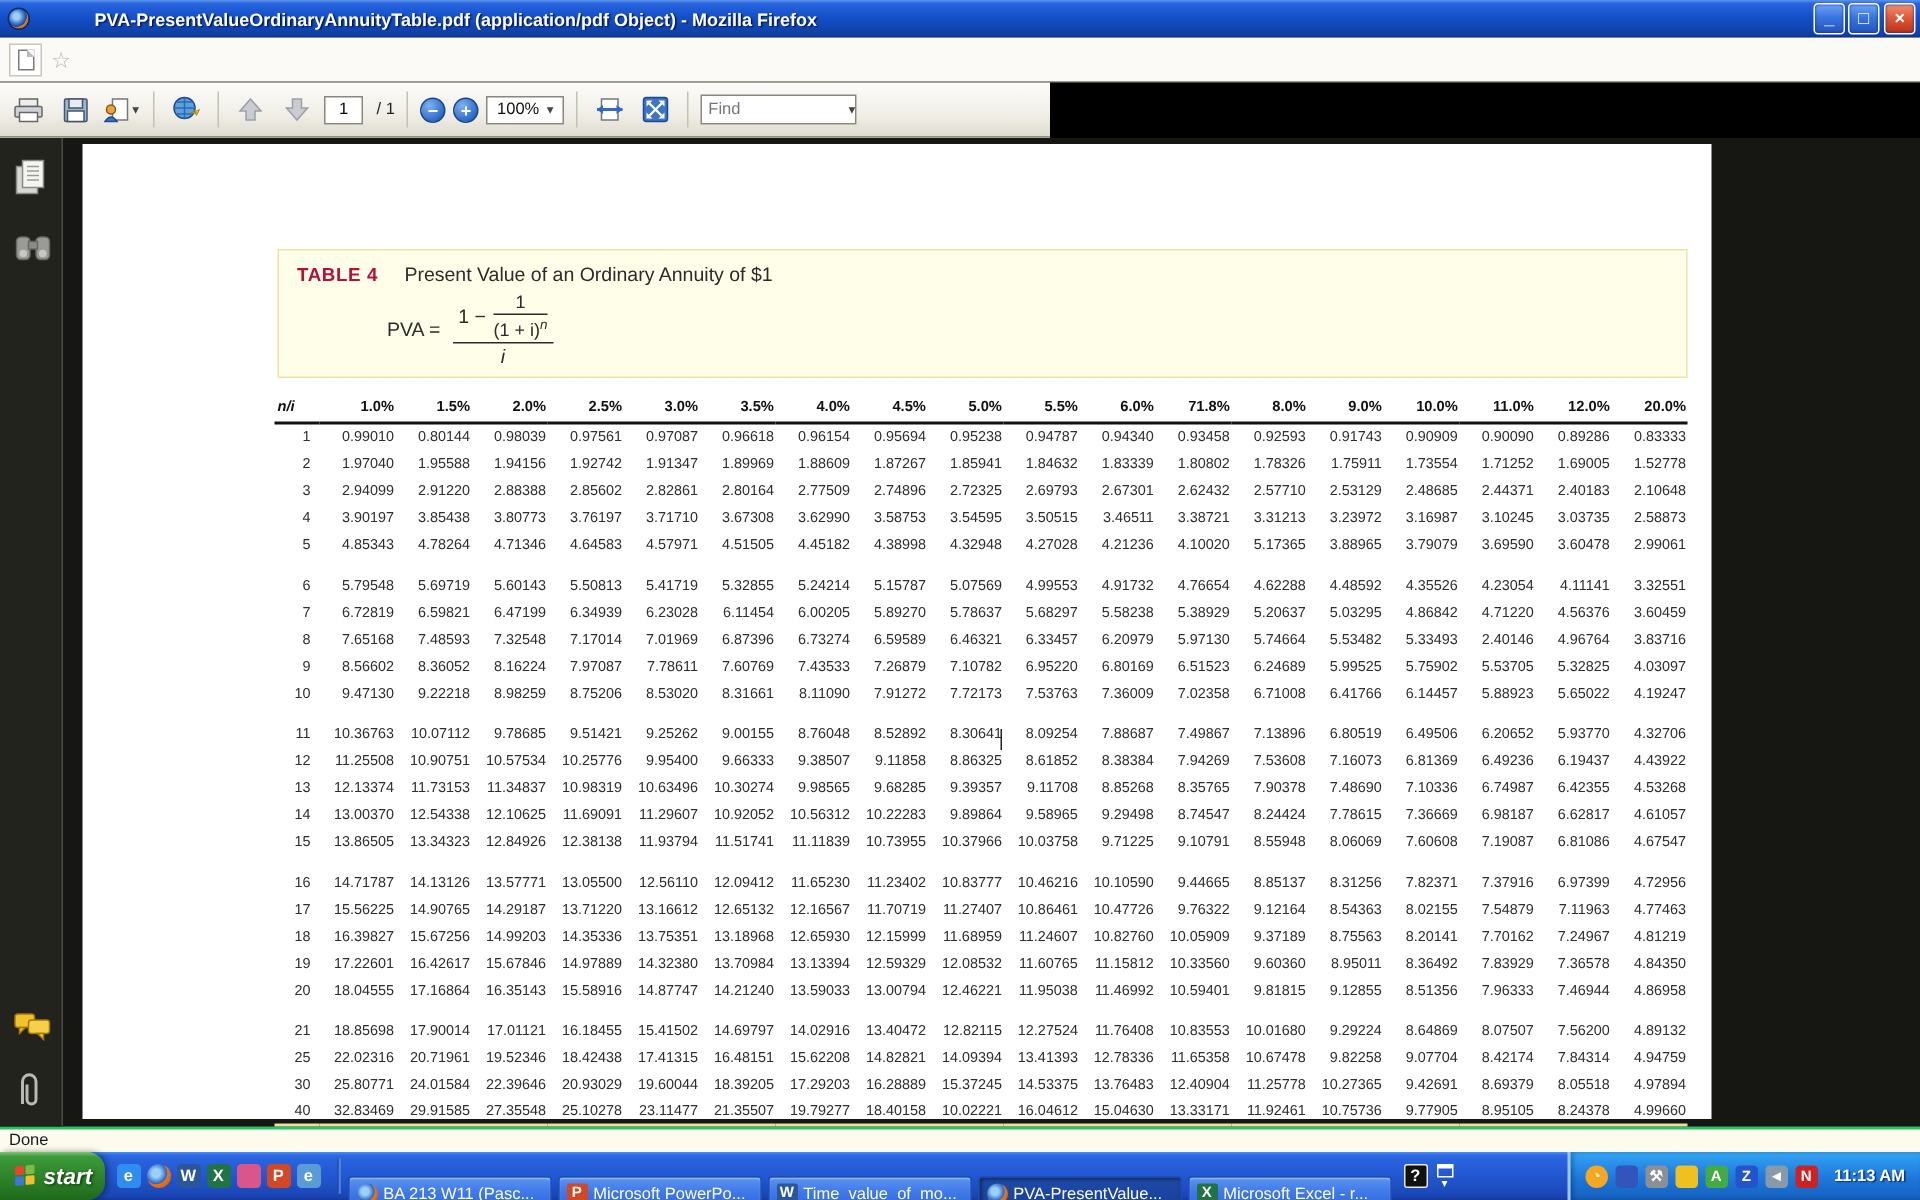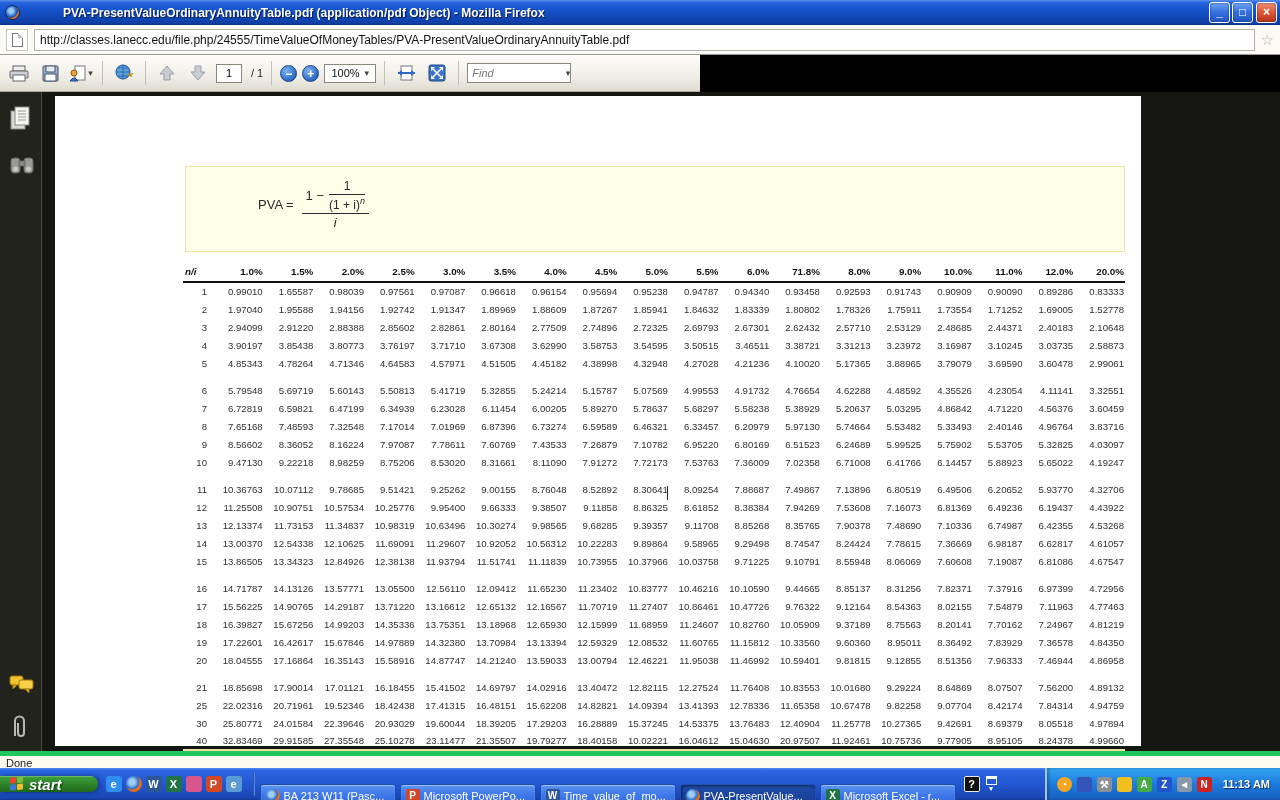--- a/index.html
+++ b/index.html
@@ -28,21 +28,21 @@
   #toolbar { height:37px; background:#000; position:relative; }
   #tbLeft { position:absolute; left:0; top:0; height:37px; width:700px; padding:0 6px; display:flex; align-items:center; gap:5px;
     background:linear-gradient(180deg,#FDFCFA 0%,#F0EEE6 60%,#DEDBCF 100%); border-bottom:1px solid #ABA89A; }
   .tbtn { height:26px; min-width:26px; display:flex; align-items:center; justify-content:center; border:1px solid transparent; border-radius:2px; }
   .tsep { width:1px; height:24px; background:#C4C1B2; margin:0 3px; }
   .caret { font-size:9px; color:#444; margin-left:1px; }
   .pgbox { width:26px; height:19px; border:1px solid #8a877c; background:#fff; font-size:11px; text-align:center; font-family:"Liberation Sans",sans-serif; }
   .pgtotal { font-size:11px; color:#222; margin-left:4px; }
   .zoombox { width:52px; height:19px; border:1px solid #8a877c; background:#fff; font-size:11px; color:#111; display:flex; align-items:center; justify-content:center; gap:4px; }
   .findbox { width:104px; height:20px; border:1px solid #8a877c; background:#fff; display:flex; align-items:center; }
-  .findbox input { flex:1; border:none; outline:none; font-size:11px; color:#999; padding:0 4px; width:80px; font-family:"Liberation Sans",sans-serif;font-style:italic; }
+  .findbox input { flex:1; border:none; outline:none; font-size:11px; color:#999; padding:0 4px; width:80px; font-family:"Liberation Sans",sans-serif; }
   .zbtn { width:17px; height:17px; border-radius:50%; background:radial-gradient(circle at 35% 30%,#7FB2F0,#2E6BC8 70%,#1C4C9A); color:#fff; font-size:12px; font-weight:bold; line-height:16px; text-align:center; border:1px solid #1a4488; }
 
   
   #pdfarea { position:relative; height:659px; background:#161613; }
   #pdfSidebar { position:absolute; left:0; top:0; width:42px; height:100%; background:#23231D; border-right:1px solid #4A4A40; }
   .sb-icon { position:absolute; left:9px; }
   
   #pdfPage { position:absolute; left:55px; top:4px; width:1086px; height:650px; background:#fff; }
 
   
@@ -65,26 +65,26 @@
   #pvatable th { font-weight:bold; font-size:9.8px; text-align:right; border-bottom:2px solid #111; padding:2px 1px 4px 0; color:#111; }
   #pvatable th.ncol { text-align:left; font-style:italic; padding-left:2px; }
   #pvatable td { text-align:right; padding:0 1px 0 0; height:18px; white-space:nowrap; }
   #pvatable td.ncol { text-align:right; padding-right:6px; color:#2e2e2e; }
   #pvatable col.c-n { width:30px; }
   #pvatable col.c-v { width:50.6px; }
   #pvatable tr.gap td { height:9px; }
   .ibeam { position:absolute; width:1px; height:14px; background:#222; }
 
   
-  #statusbar { height:17px; background:#FCFBEE; border-top:5px solid #22c55e; font-size:11px; color:#1a1a1a; padding:1px 6px; }
+  #statusbar { height:17px; background:#FCFBEE; border-top:2px solid #22c55e; font-size:11px; color:#1a1a1a; padding:1px 6px; }
 
   
   #taskbar { height:32px; display:flex; align-items:center;
     background:linear-gradient(180deg,#4E8BF5 0%,#2A66DF 8%,#2257D2 50%,#1A46B4 92%,#143A98 100%); }
-  #startbtn { height:16px; padding:0 36px 0 10px; display:flex; align-items:center; gap:5px; color:#fff; font-weight:bold; font-style:italic; font-size:15px;
+  #startbtn { height:32px; padding:0 8px 0 10px; display:flex; align-items:center; gap:5px; color:#fff; font-weight:bold; font-style:italic; font-size:15px;
     background:linear-gradient(180deg,#7EC47A 0%,#3C9A38 10%,#2E8229 55%,#1E6A1C 100%); border-radius:0 12px 12px 0; text-shadow:1px 1px 2px #0a3a0a; box-shadow:2px 0 4px rgba(0,0,0,.4); }
   .xpflag { width:14px; height:14px; display:grid; grid-template-columns:6px 6px; grid-template-rows:6px 6px; gap:1px; transform:skewY(-5deg); }
   .xpflag span { border-radius:1px; }
   #quicklaunch { display:flex; align-items:center; gap:4px; padding:0 8px; }
   .ql-icon { width:16px; height:16px; border-radius:3px; color:#fff; font-size:11px; font-weight:bold; line-height:16px; text-align:center; }
   .tb-div { width:2px; height:24px; background:linear-gradient(90deg,#1a3d94,#6fa0f0); margin:0 3px; border-radius:1px; }
   .taskbtn { width:136px; height:25px; margin:0 2px; border-radius:3px; display:flex; align-items:center; gap:4px; padding:0 5px; color:#fff; font-size:11px;
     background:linear-gradient(180deg,#5B93F2 0%,#3E77E8 45%,#2E63D8 100%); border:1px solid #1D4FB0; box-shadow:inset 0 1px 1px rgba(255,255,255,.4); overflow:hidden; white-space:nowrap; }
   .taskbtn.active { background:linear-gradient(180deg,#1E4AA8 0%,#173E92 100%); box-shadow:inset 1px 1px 3px rgba(0,0,0,.5); }
   .task-ico { width:14px; height:14px; flex:0 0 auto; border-radius:2px; font-size:10px; font-weight:bold; line-height:14px; text-align:center; color:#fff; }
@@ -110,21 +110,20 @@
     <span class="winbtn">_</span>
     <span class="winbtn">□</span>
     <span class="winbtn close">×</span>
   </span>
 </div>
 
 <div id="urlrow">
   <span class="pageicon-box">
       <span class="doc-glyph"></span>
     </span>
-  <input id="urlinput" readonly="" value="http://classes.lanecc.edu/file.php/24555/TimeValueOfMoneyTables/PVA-PresentValueOrdinaryAnnuityTable.pdf" style="">
   <span class="bookmark-star">☆</span>
 </div>
 
 <div id="toolbar">
   <div id="tbLeft">
     <span class="tbtn">
       <svg width="20" height="17">
           <rect x="4" y="1" width="12" height="5" fill="#eee" stroke="#666"></rect>
           <rect x="1" y="6" width="18" height="7" rx="1" fill="#cfd3d8" stroke="#666"></rect>
           <rect x="4" y="10" width="12" height="6" fill="#fff" stroke="#666"></rect>
@@ -228,20 +227,24 @@
     </span>
     <span class="sb-icon" style="top:622px">
       <svg width="22" height="26">
           <path d="M6 22 L6 7 a4.5 4.5 0 0 1 9 0 L15 19 a3 3 0 0 1 -6 0 L9 9" stroke="#b8b8b4" fill="none" stroke-width="2"></path>
         </svg>
     </span>
   </div>
 
   <div id="pdfPage">
     <div class="tablebox">
+      <div class="tb-head">
+        <span class="tb-label">TABLE 4</span>
+        <span>Present Value of an Ordinary Annuity of $1</span>
+      </div>
       <div class="formula">
         <span>PVA =</span>
         <span class="frac">
           <span class="frac-num">
             <span>1 −</span>
             <span class="inner-frac">
               <span>1</span>
               <span class="bar"></span>
               <span><span>(1 + i)</span><sup class="inner-exp-i">n</sup></span>
             </span>
@@ -294,21 +297,21 @@
             <th>10.0%</th>
             <th>11.0%</th>
             <th>12.0%</th>
             <th>20.0%</th>
           </tr>
         </thead>
       <tbody>
           <tr>
             <td class="ncol">1</td>
             <td>0.99010</td>
-            <td>1.65587</td>
+            <td>0.80144</td>
             <td>0.98039</td>
             <td>0.97561</td>
             <td>0.97087</td>
             <td>0.96618</td>
             <td>0.96154</td>
             <td>0.95694</td>
             <td>0.95238</td>
             <td>0.94787</td>
             <td>0.94340</td>
             <td>0.93458</td>
@@ -799,21 +802,21 @@
             <td>29.91585</td>
             <td>27.35548</td>
             <td>25.10278</td>
             <td>23.11477</td>
             <td>21.35507</td>
             <td>19.79277</td>
             <td>18.40158</td>
             <td>10.02221</td>
             <td>16.04612</td>
             <td>15.04630</td>
-            <td>20.97507</td>
+            <td>13.33171</td>
             <td>11.92461</td>
             <td>10.75736</td>
             <td>9.77905</td>
             <td>8.95105</td>
             <td>8.24378</td>
             <td>4.99660</td>
           </tr>
         </tbody>
     </table>
 

